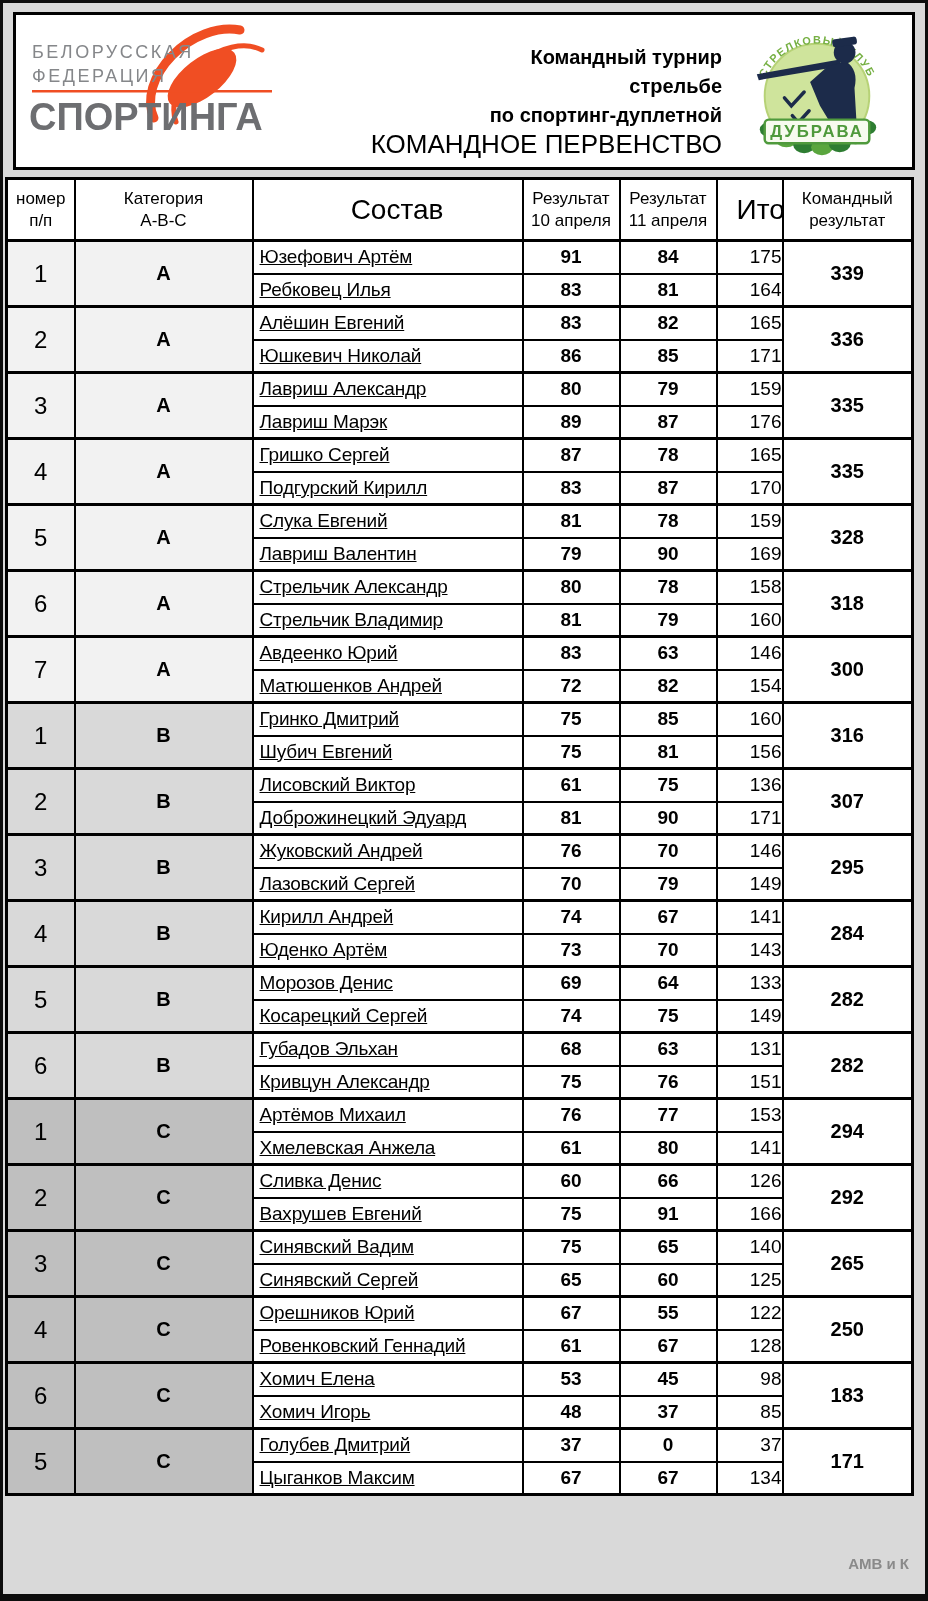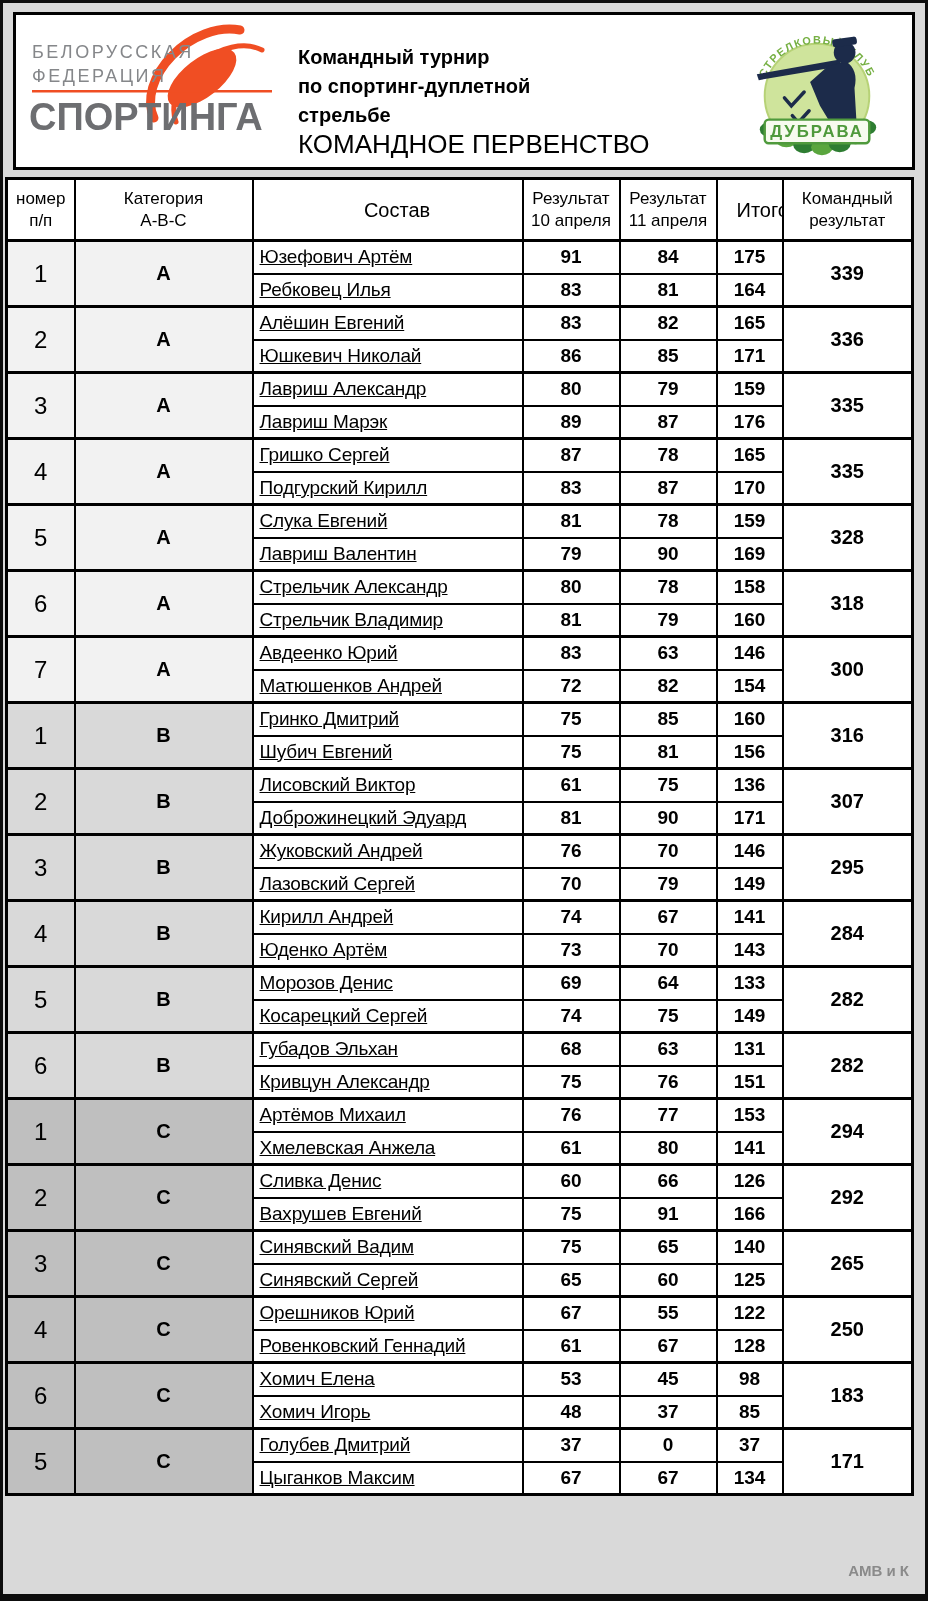--- a/index.html
+++ b/index.html
@@ -12,50 +12,50 @@
     overflow:hidden;
   }
   
   .header-box {
     box-sizing:border-box;
     margin:9px 10px 7px 10px; height:158px;
     background:#ffffff; border:3px solid #000;
     display:flex; align-items:center;
   }
   .logo-left { width:272px; padding-left:10px; flex:0 0 auto; }
-  .title-block { flex:1 1 auto; text-align:left;margin-top:20px; }
+  .title-block { flex:1 1 auto; text-align:right;margin-top:20px; }
   .t-line { font-size:20px; font-weight:bold; line-height:29px; color:#000; }
   .t-line.caps { font-weight:400; font-size:26px; }
   .logo-right { width:190px; flex:0 0 auto; display:flex; justify-content:center; }
   
   table.results {
     border-collapse:collapse; table-layout:fixed;
     margin:0 2px; width:906px;
     background:#84cc16; border:3px solid #000;
   }
   th, td { border:2px solid #000; box-sizing:border-box; padding:0; overflow:hidden; }
   thead th {
     height:62px; font-weight:400; font-size:17px;
     background:#fff; vertical-align:middle;
     border-bottom-width:3px;
   }
   thead th .l1, thead th .l2 { display:block; text-align:center; line-height:22px; }
-  thead th:nth-child(3), thead th:nth-child(6) { font-size:20px;padding-left:19px; }
+  thead th:nth-child(3), thead th:nth-child(6) { font-size:28px;padding-left:19px; }
   tbody td { height:33px; background:#fff; }
   tr.row1 td { border-top-width:3px; }
   tr.row2 td { border-top-width:1px; }
   .c-num  { text-align:center; font-size:24px; font-weight:400; }
   .c-cat  { text-align:center; font-size:20px; font-weight:bold; }
   .c-name { text-align:left; padding-left:6px; font-size:19px; letter-spacing:-0.2px;text-decoration:underline; }
   .c-res  { text-align:center; font-size:19px; font-weight:bold; }
-  .c-tot  { text-align:center; font-size:19px; font-weight:bold; }
+  .c-tot  { text-align:right; font-size:19px; font-weight:normal; }
   .c-team { text-align:center; font-size:20px; font-weight:bold; vertical-align:middle; }
   
   .credit {
-    position:absolute; right:16px; bottom:15px;
+    position:absolute; right:16px; bottom:22px;
     font-size:15px; font-weight:bold; color:#8a8a8a;
   }
 </style>
 </head>
 <body>
 
 <div class="page">
 
   <div class="header-box">
 
@@ -66,22 +66,22 @@
         <ellipse cx="176" cy="56" rx="41" ry="19" transform="rotate(-38 176 56)" fill="#f04e23"></ellipse>
         <text x="6" y="36" font-size="18" letter-spacing="2.5" fill="#85878a">БЕЛОРУССКАЯ</text>
         <text x="6" y="60" font-size="18" letter-spacing="2.5" fill="#85878a">ФЕДЕРАЦИЯ</text>
         <rect x="6" y="68" width="240" height="2.5" fill="#f04e23"></rect>
         <text x="3" y="108" font-size="38" font-weight="bold" fill="#6d6e71">СПОРТИНГА</text>
       </svg>
     </div>
 
     <div class="title-block">
       <div class="t-line">Командный турнир</div>
+      <div class="t-line">стрельбе</div>
       <div class="t-line">по спортинг-дуплетной</div>
-      <div class="t-line">стрельбе</div>
       <div class="t-line caps">КОМАНДНОЕ ПЕРВЕНСТВО</div>
     </div>
 
     <div class="logo-right">
       <svg width="148" height="148" viewBox="0 0 150 150">
         <defs>
           <path id="arcTop" d="M 18,84 A 57,57 0 0 1 132,84" fill="none"></path>
         </defs>
         <circle cx="75" cy="80" r="53" fill="#cfe49c" stroke="#b7d277" stroke-width="2"></circle>
         <text font-size="11" font-weight="bold" fill="#76b043" letter-spacing="1.5">

